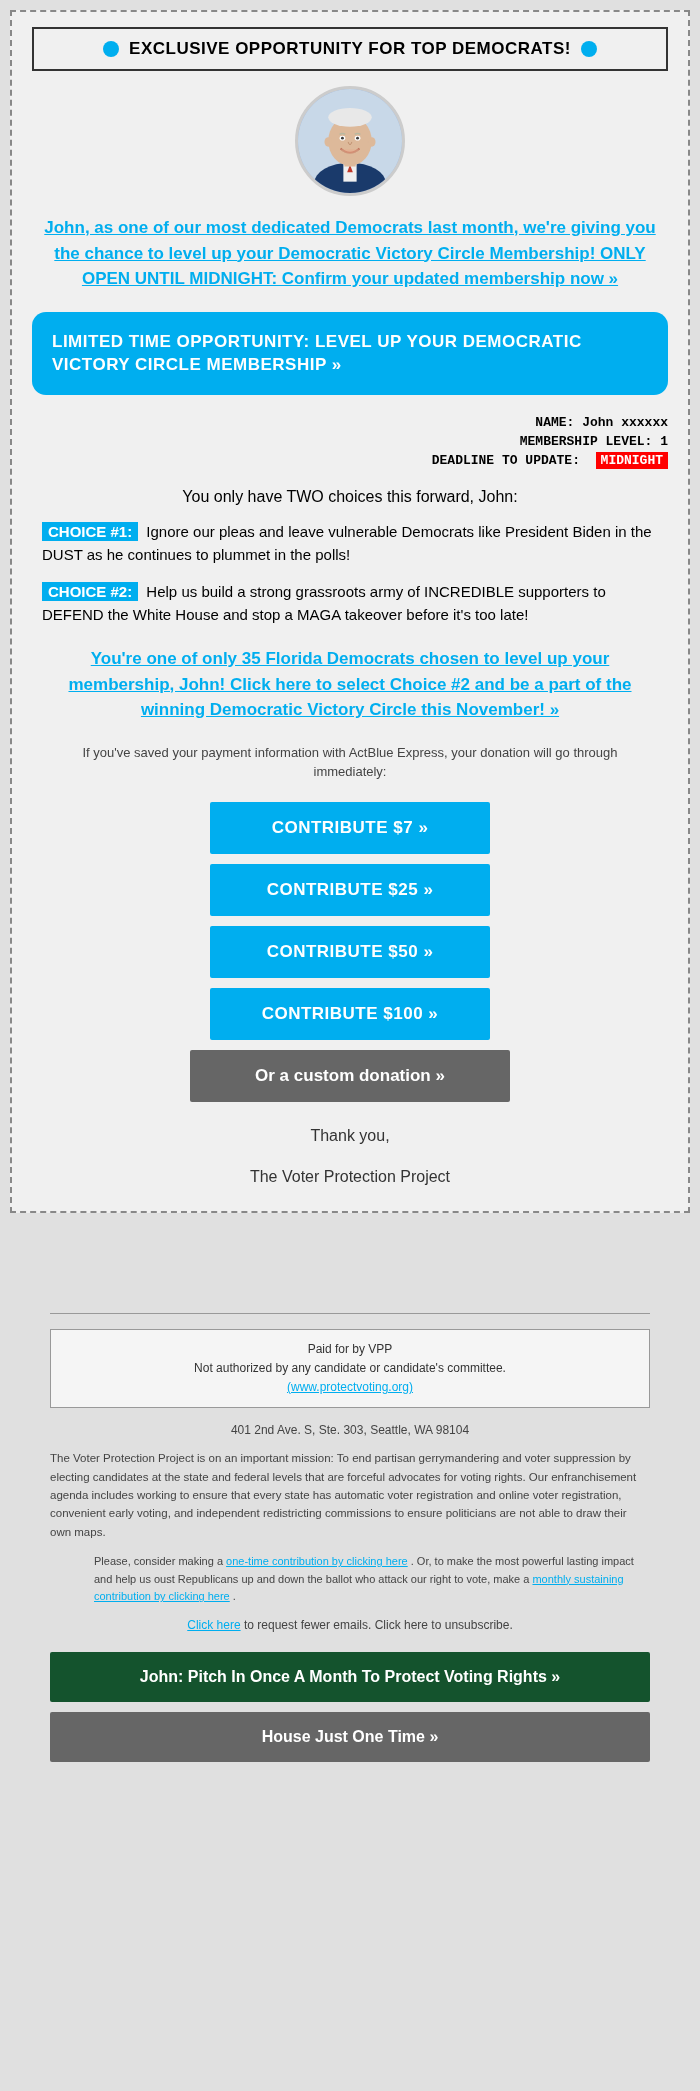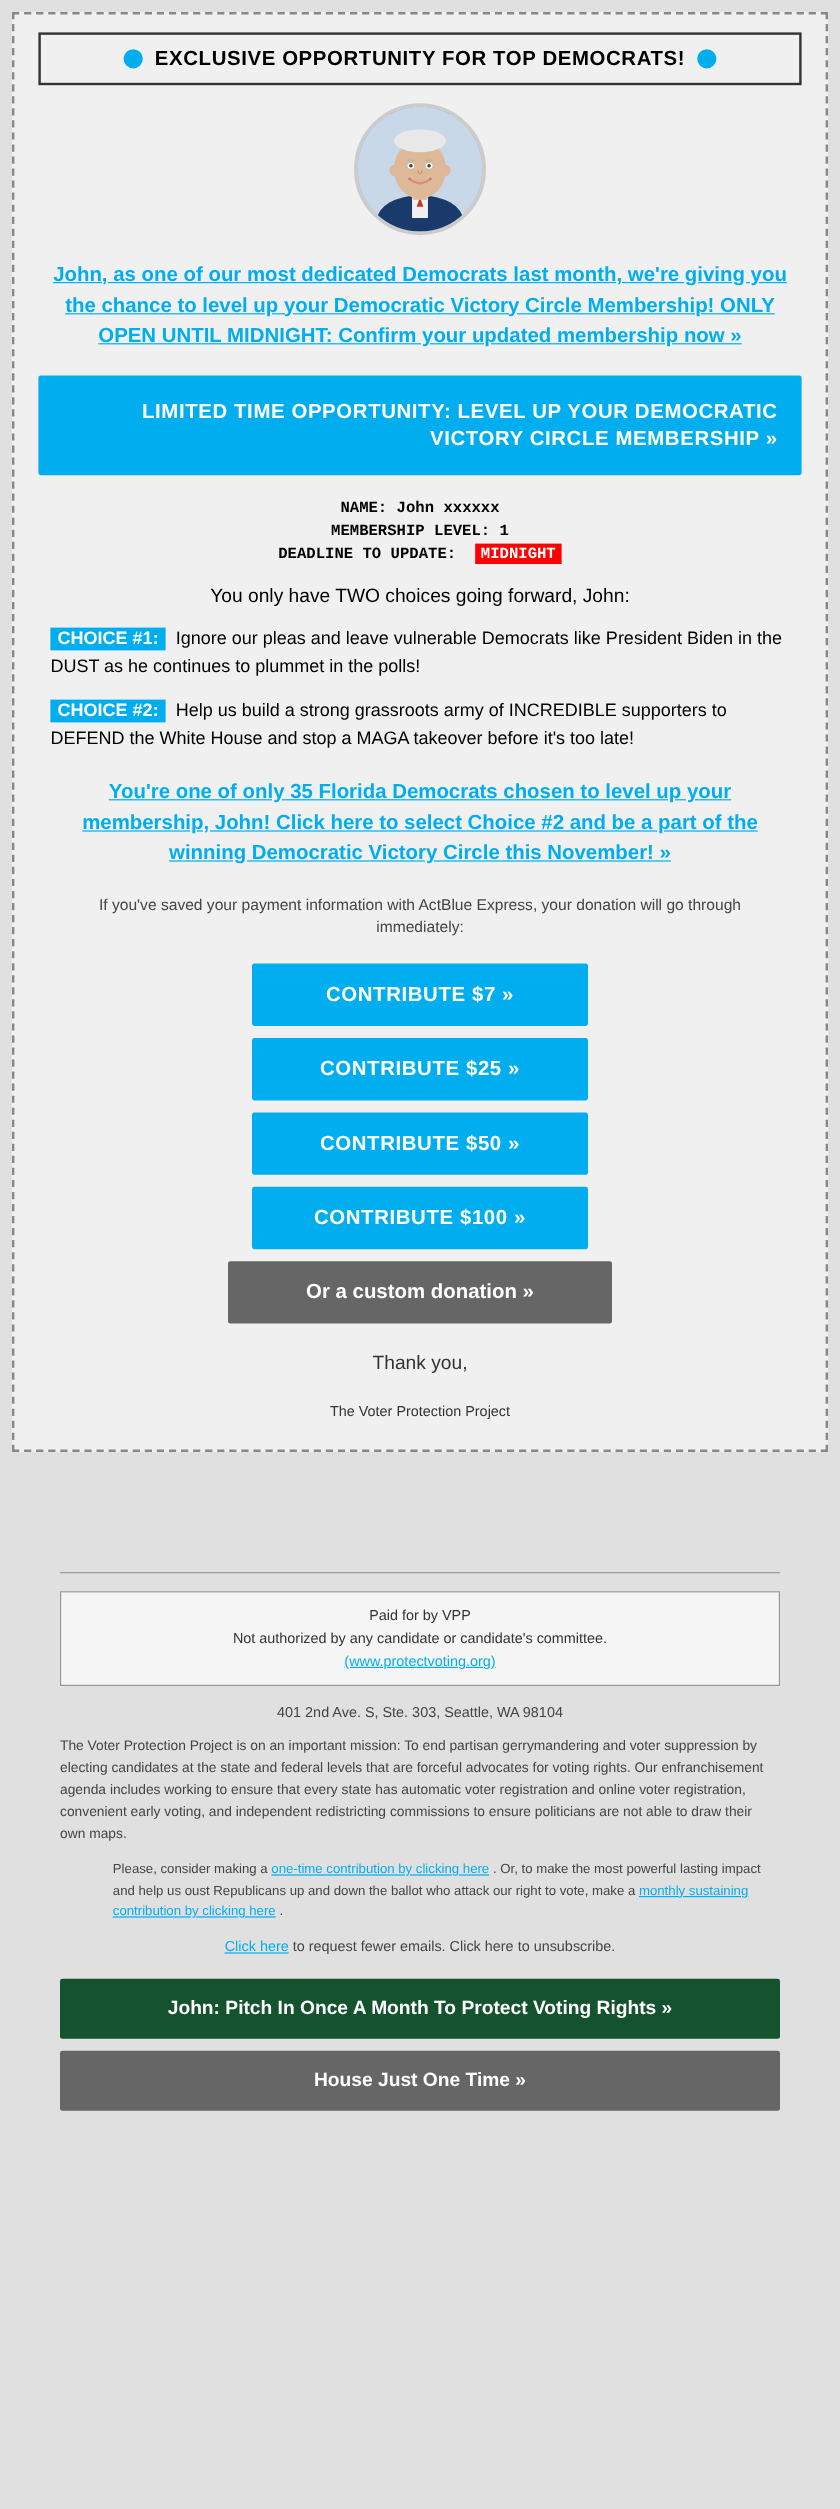--- a/index.html
+++ b/index.html
@@ -79,23 +79,23 @@
       font-weight: bold;
       line-height: 1.5;
       text-decoration: underline;
       margin-bottom: 20px;
       padding: 0 10px;
     }
 
     .cta-banner {
       background: #00aeef;
       padding: 18px 20px;
-      text-align: right;
+      text-align: left;
       margin-bottom: 20px;
-      border-radius: 2px;
+      border-radius: 14px;
     }
 
     .cta-banner-text {
       color: #fff;
       font-weight: 900;
       font-size: 17px;
       letter-spacing: 0.5px;
       line-height: 1.4;
       text-transform: uppercase;
     }
@@ -104,20 +104,21 @@
       text-align: center;
       margin-bottom: 20px;
       font-size: 14px;
     }
 
     .membership-info-line {
       font-family: 'Courier New', monospace;
       font-weight: bold;
       margin-bottom: 4px;
       font-size: 13px;
+      text-align: right;
     }
 
     .midnight-badge {
       background: red;
       color: white;
       font-weight: bold;
       padding: 1px 5px;
       font-family: 'Courier New', monospace;
       font-size: 13px;
     }
@@ -205,21 +206,21 @@
 
     .thank-you-section {
       text-align: center;
       font-size: 16px;
       color: #333;
       margin-bottom: 23px;
     }
 
     .org-name {
       text-align: center;
-      font-size: 12px;
+      font-size: 16px;
       color: #333;
     }
 
     
     .footer-spacer {
       height: 80px;
       background: #e0e0e0;
     }
 
     .footer-section {
@@ -373,21 +374,21 @@
         <span>MEMBERSHIP LEVEL:</span>
         <span>1</span>
       </div>
       <div class="membership-info-line">
         <span>DEADLINE TO UPDATE:</span>&nbsp;
         <span class="midnight-badge">MIDNIGHT</span>
       </div>
     </div>
 
     <div class="choices-section">
-      <p class="two-choices-text">You only have TWO choices going forward, John:</p>
+      <p class="two-choices-text">You only have TWO choices this forward, John:</p>
 
       <div class="choice-block">
         <span class="choice-label">CHOICE #1:</span>
         <span>Ignore our pleas and leave vulnerable Democrats like President Biden in the DUST as he continues to plummet in the polls!</span>
       </div>
 
       <div class="choice-block">
         <span class="choice-label">CHOICE #2:</span>
         <span>Help us build a strong grassroots army of INCREDIBLE supporters to DEFEND the White House and stop a MAGA takeover before it's too late!</span>
       </div>

